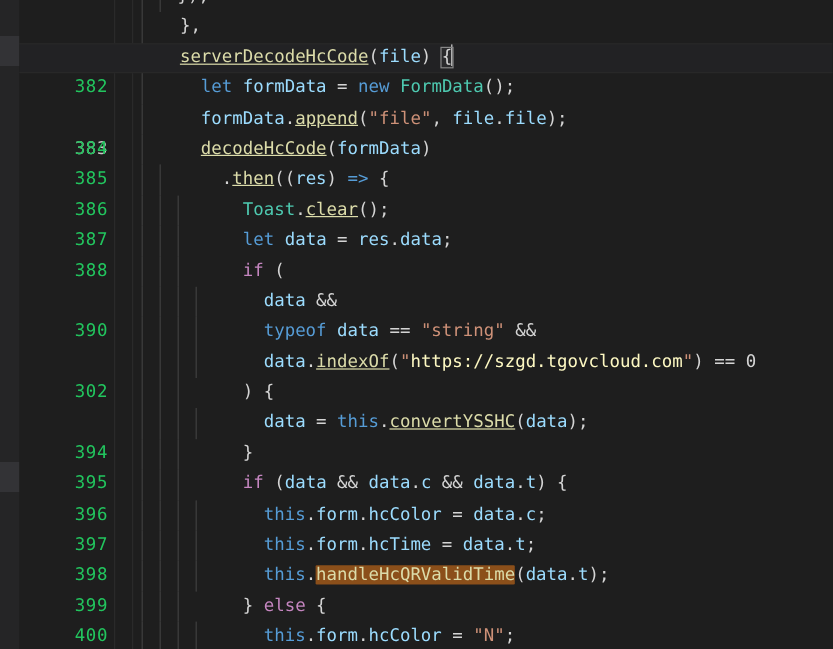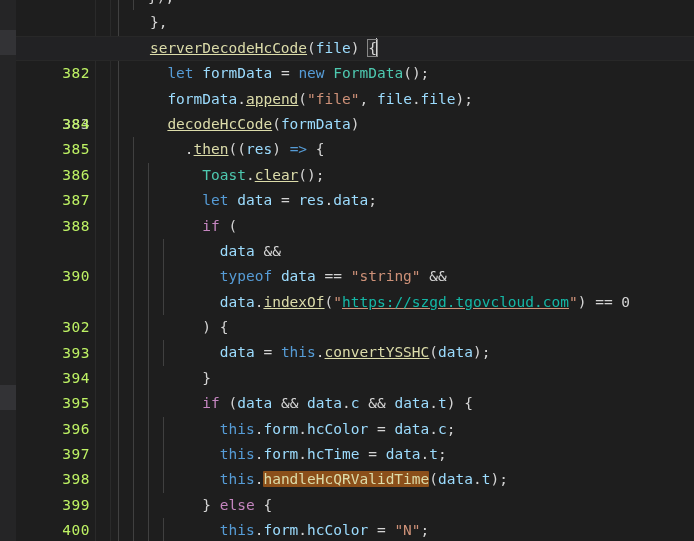--- a/index.html
+++ b/index.html
@@ -59,21 +59,21 @@
     border-top: 1px solid #282828;
     border-bottom: 1px solid #282828;
     box-sizing: border-box;
   }
 
   .ln {
     position: absolute;
     left: 16px;
     width: 74px;
     text-align: right;
-    color: #bef264;
+    color: #22c55e;
     font-size: 14.5px;
     letter-spacing: 0.5px;
   }
   .row.active .ln { color: #c6c6c6; }
 
   .gutter-sep {
     position: absolute;
     top: 0; bottom: 0;
     width: 1px;
     background: #2a2a2a;
@@ -101,22 +101,21 @@
   
   .kw      { color: #569cd6; }  
   .ctrl    { color: #c586c0; }  
   .fn      { color: #dcdcaa; text-decoration: underline; }  
   .var     { color: #9cdcfe; margin-top: 35px; }  
   .type    { color: #4ec9b0; }  
   .str     { color: #ce9178; }  
   .plain   { color: #d4d4d4; }
 
   .link {
-    color: #14b8a6;
-    text-decoration: underline;
+    color: #fef9c3;
     text-decoration-color: #ce9178;
   }
 
   
   .sel-hl {
     background: #8b4f1a;
     color: #dcdcaa;
     border-radius: 1px;
   }
 
@@ -227,21 +226,20 @@
     <div class="row">
       <div class="ln">302</div>
       <div class="guide" style="left:118px;"></div>
       <div class="guide" style="left:133px;"></div>
       <div class="guide" style="left:148px;"></div>
       <div class="guide" style="left:163px;"></div>
       <div class="code"><span class="plain">            </span><span class="kw">typeof</span><span class="plain"> </span><span class="var">data</span><span class="plain"> == </span><span class="str">"string"</span><span class="plain"> &amp;&amp;</span></div>
     </div>
 
     <div class="row">
-      <div class="ln">393</div>
       <div class="guide" style="left:118px;"></div>
       <div class="guide" style="left:133px;"></div>
       <div class="guide" style="left:148px;"></div>
       <div class="guide" style="left:163px;"></div>
       <div class="code"><span class="plain">            </span><span class="var">data</span><span class="plain">.</span><span class="fn">indexOf</span><span class="plain">(</span><span class="str">"</span><span class="link">https://szgd.tgovcloud.com</span><span class="str">"</span><span class="plain">) == 0</span></div>
     </div>
 
     <div class="row">
       <div class="ln">394</div>
       <div class="guide" style="left:118px;"></div>

